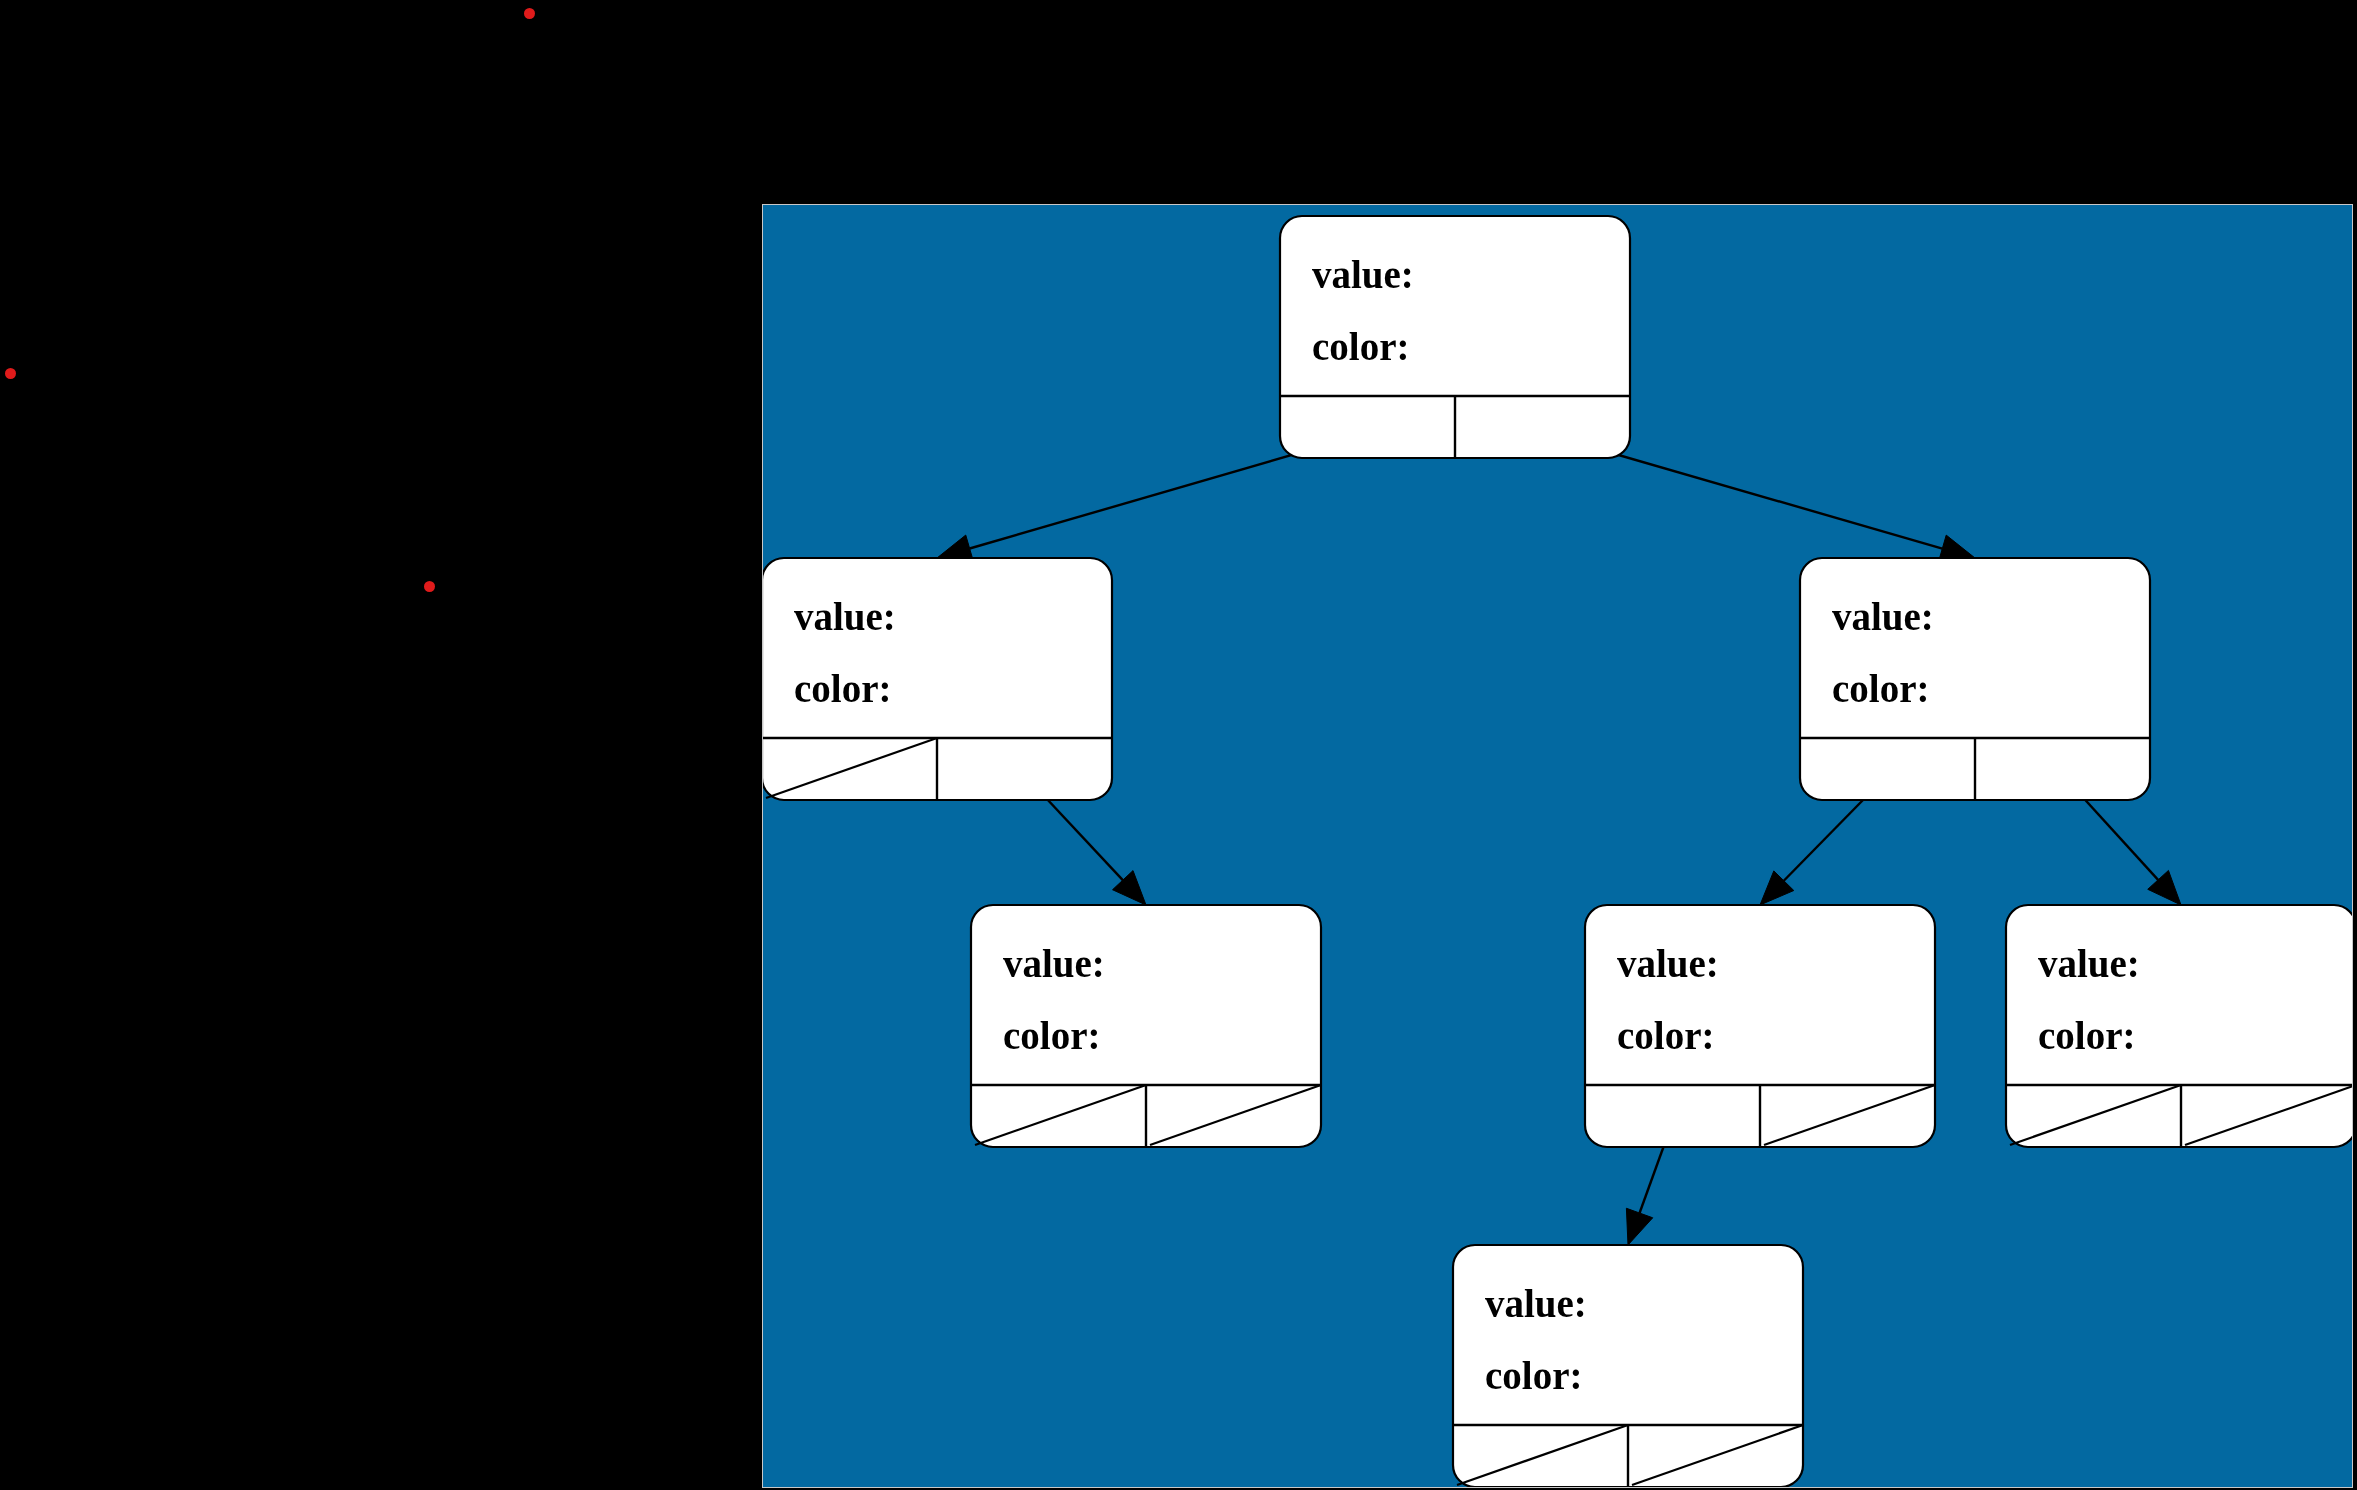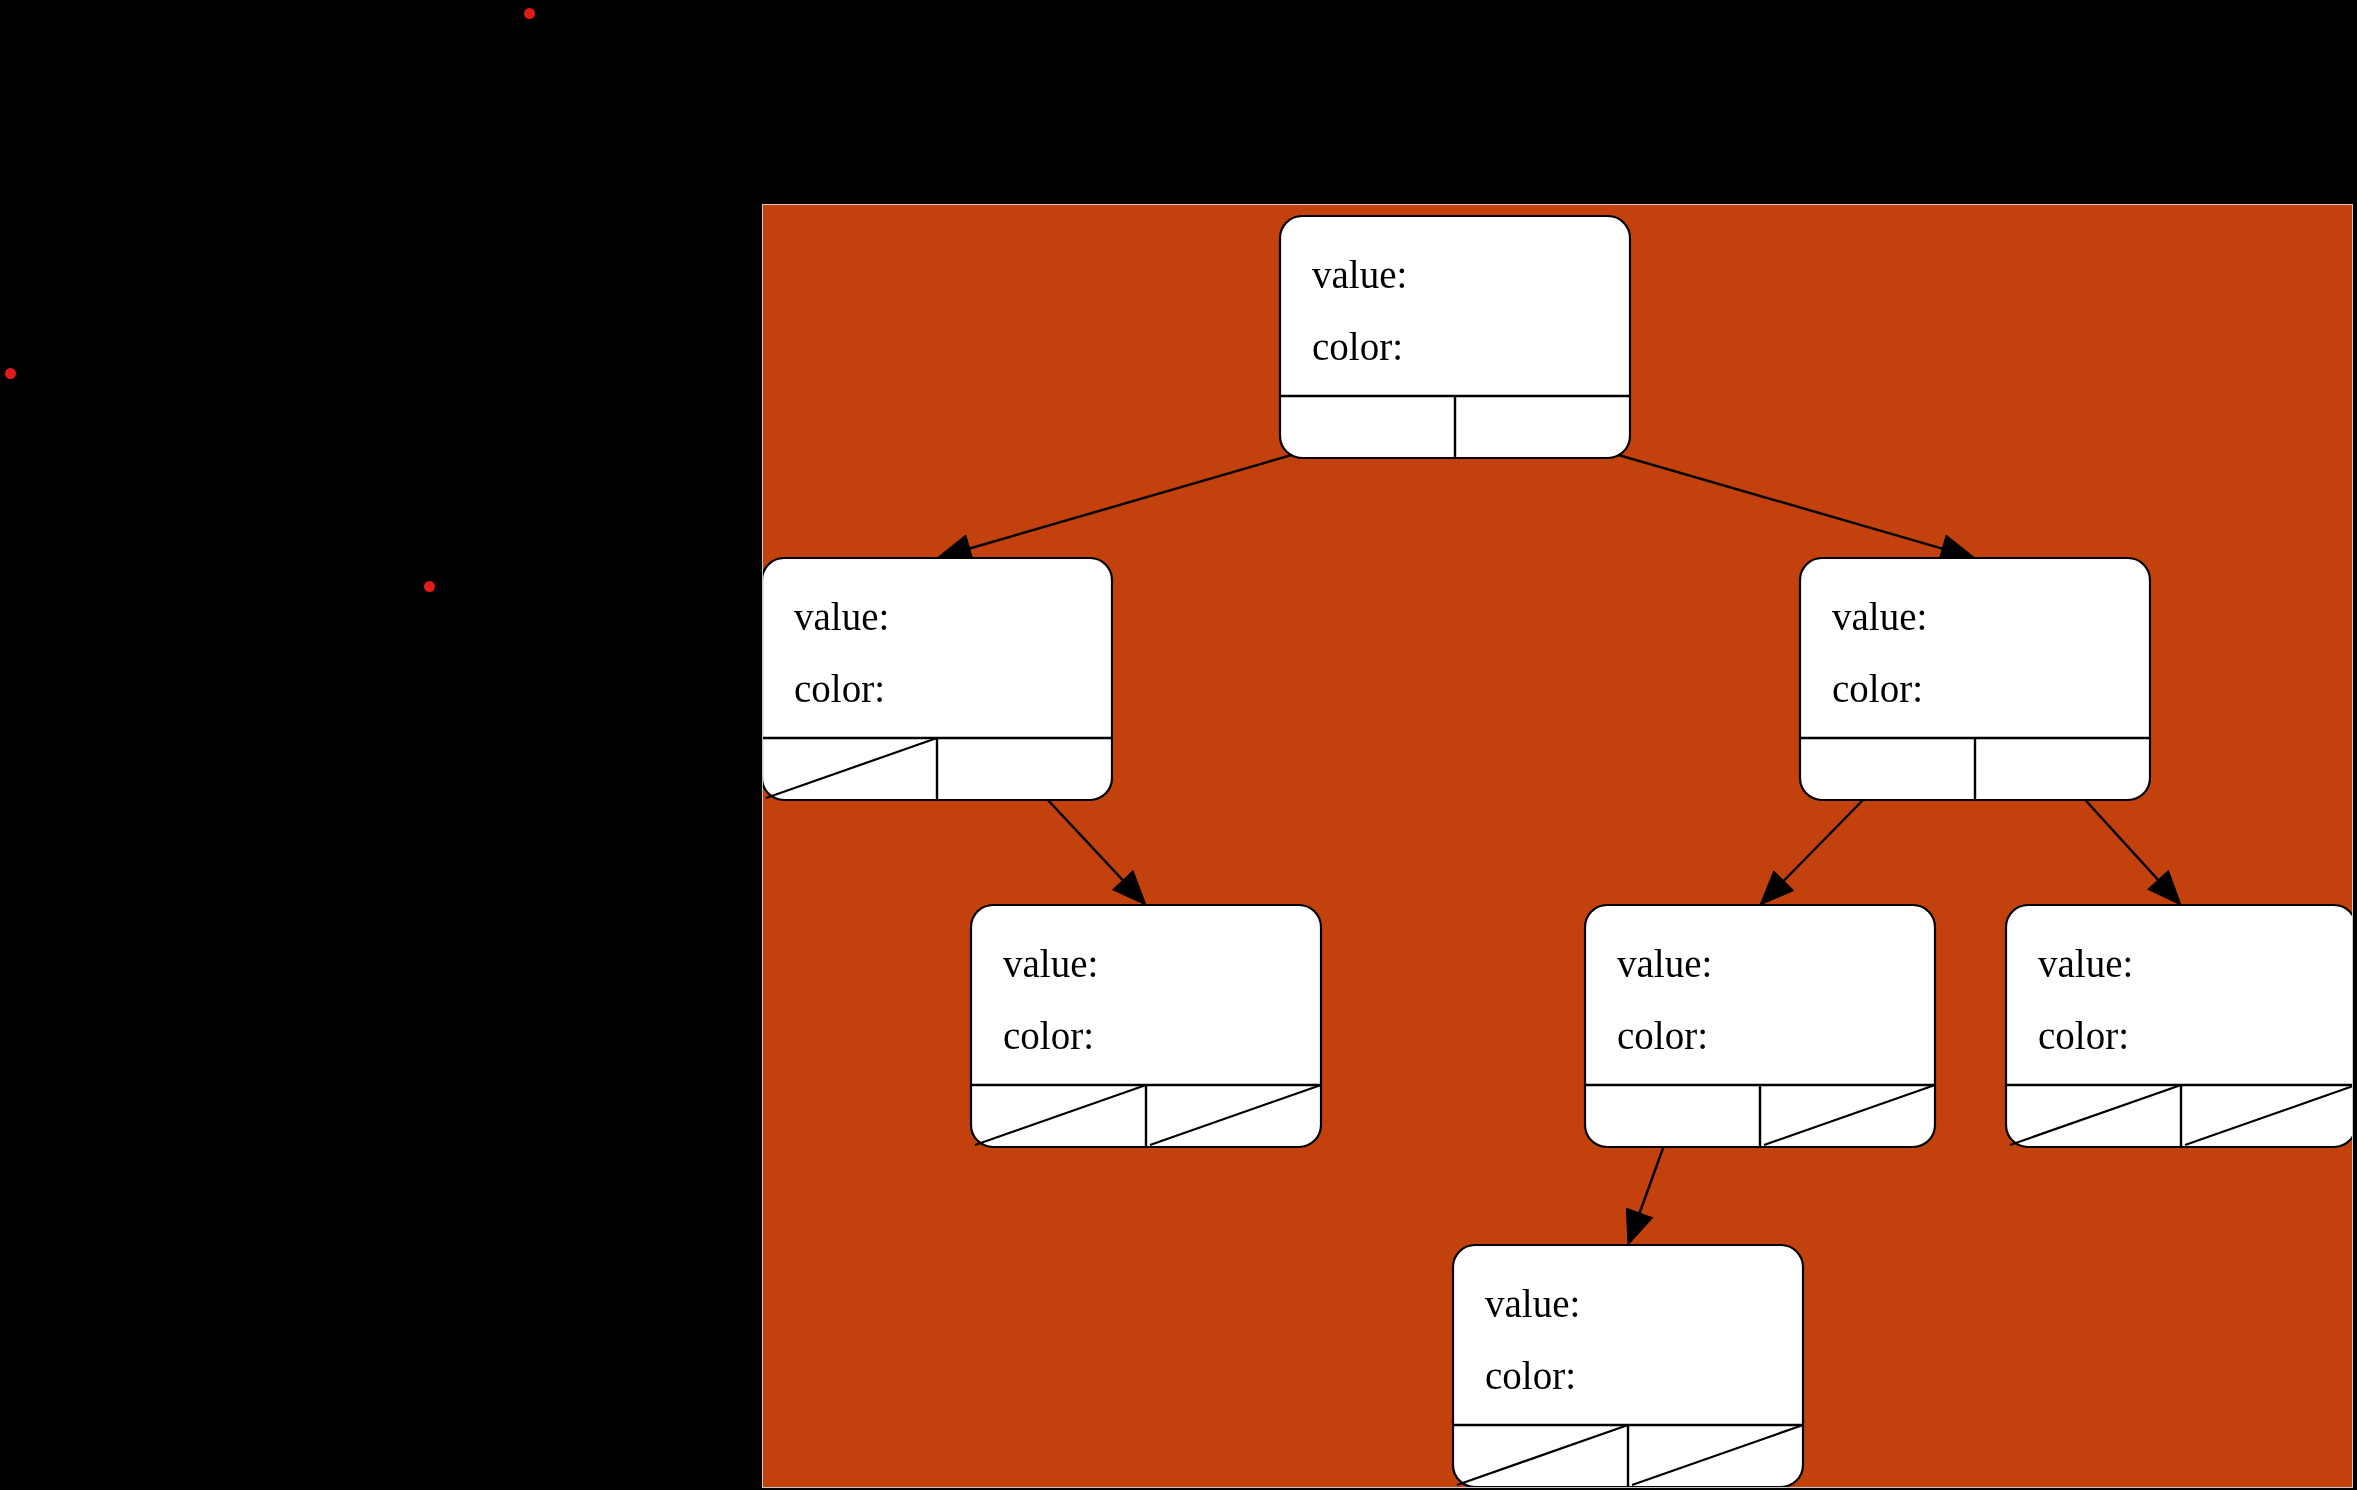--- a/index.html
+++ b/index.html
@@ -32,24 +32,25 @@
     background: #e01b1b;
   }
 
   
   #diagram-panel {
     position: absolute;
     left: 762px;
     top: 204px;
     width: 1591px;
     height: 1284px;
-    background: #c2410c;
+    background: #0369a1;
     border: 1px solid #c8c8c8;
     box-sizing: border-box;
     overflow: hidden;
+    font-weight: bold;
   }
   #diagram-panel-inner {
     position: absolute;
     left: 0; top: 0;
     width: 100%;
     height: 100%;
   }
 
   
   #graph-svg {

